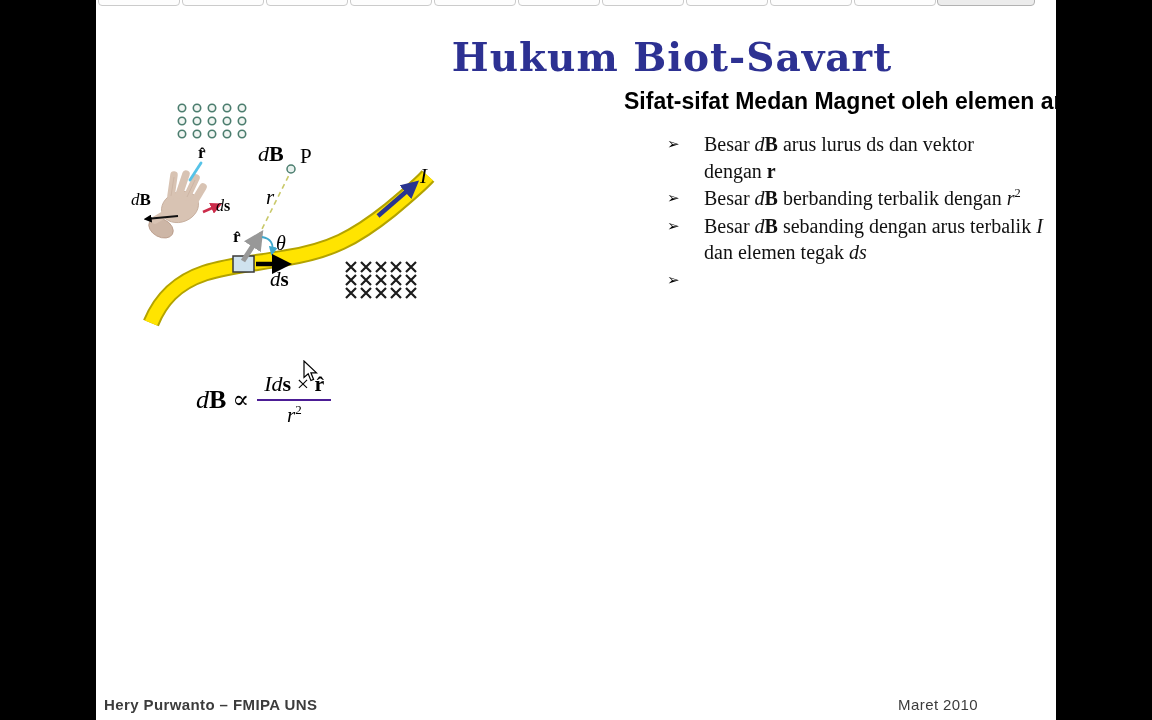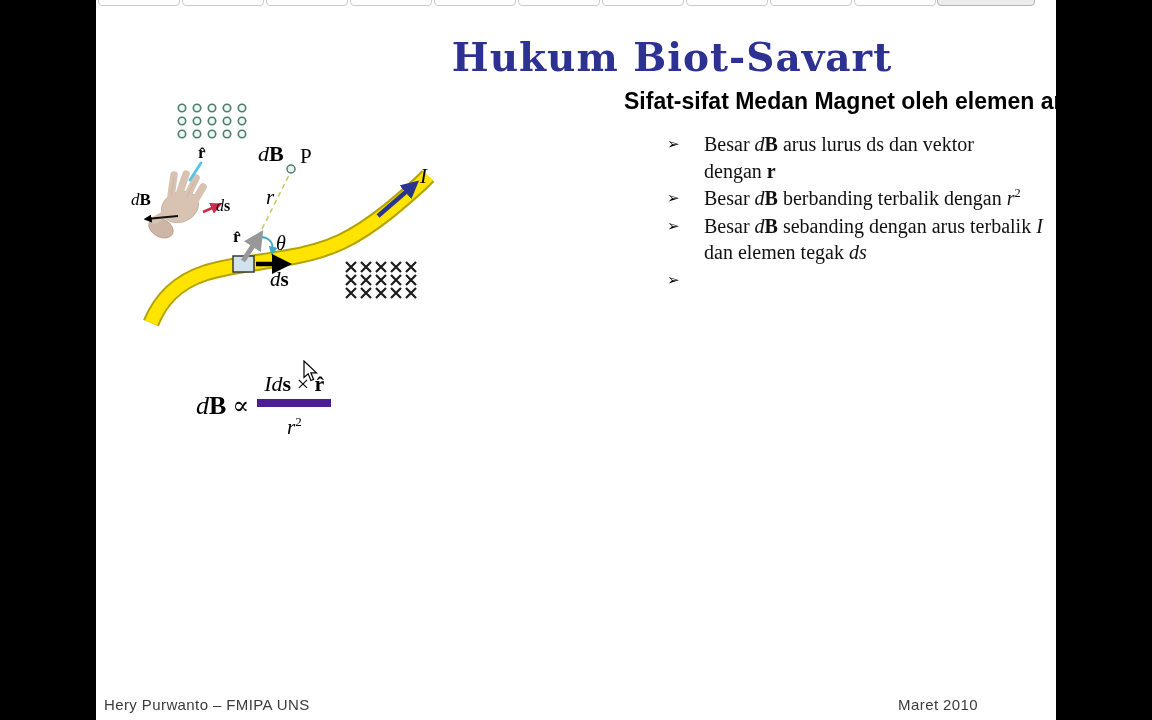--- a/index.html
+++ b/index.html
@@ -36,26 +36,26 @@
 
   
   .dlabel { position:absolute; color:#000; white-space:nowrap; }
 
   
   .formula { position:absolute; left:196px; top:371px; display:flex; align-items:center;
              color:#000; }
   .f-lhs { font-size:26px; }
   .f-rel { font-size:25px; margin:0 8px 0 6px; font-family:"DejaVu Serif",serif; }
   .frac  { display:inline-flex; flex-direction:column; align-items:center; }
-  .frac .num { font-size:22px; border-bottom:8px solid #4c1d95; padding:0 7px 2px 7px; }
-  .frac .den { font-size:21px; padding-top:8px; }
+  .frac .num { font-size:22px; border-bottom:2px solid #4c1d95; padding:0 7px 2px 7px; }
+  .frac .den { font-size:21px; padding-top:2px; }
 
   
   .footer-left  { position:absolute; left:104px; top:696px; font-family:"Liberation Sans",sans-serif;
-                  font-size:15px; color:#3c3c3c; letter-spacing:0.4px; }
+                  font-size:15px; color:#3c3c3c; letter-spacing:0.4px;font-weight:bold; }
   .footer-right { position:absolute; right:114px; top:696px; font-family:"Liberation Sans",sans-serif;
                   font-size:15px; color:#3c3c3c; letter-spacing:0.4px; }
 
   .bar { position:absolute; top:0; width:96px; height:720px; background:#000; }
   #cursor { position:absolute; left:303px; top:360px; }
 </style>
 </head>
 <body>
 
 <div id="stage">

